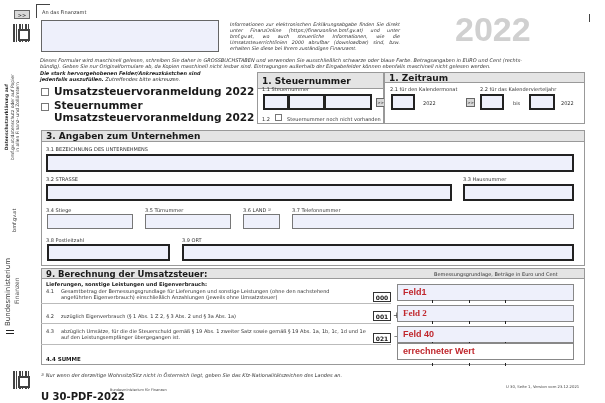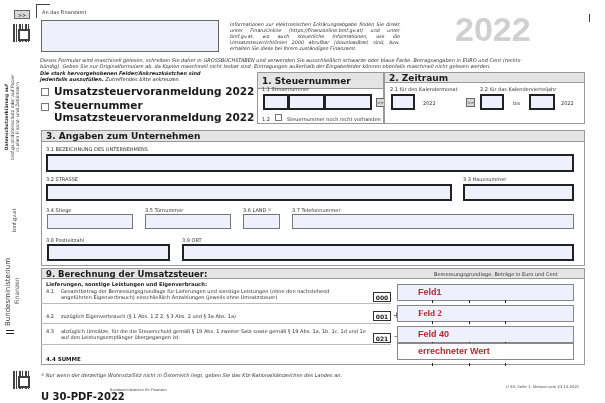--- a/index.html
+++ b/index.html
@@ -7,21 +7,21 @@
   body { position: relative; font-family: "DejaVu Sans", sans-serif; color: #1a1a1a; }
   .abs { position: absolute; }
   .field { background: #eef0fb; border: 2px solid #222; position: absolute; }
   .field.thin { border: 1px solid #777; }
   .tiny { font-size: 5px; color: #333; }
   .italic { font-style: italic; }
   .section-head { background: #e4e4e4; border-bottom: 1px solid #999; font-weight: bold; font-size: 9px; padding-left: 4px; display: flex; align-items: center; }
   .btn-arrow { position: absolute; background: #d8d8d8; border: 1px solid #666; font-size: 5px; text-align: center; line-height: 8px; color: #222; }
   .checkbox { position: absolute; border: 1px solid #777; background: #fff; }
   .kz { position: absolute; border: 1px solid #333; background: #fff; font-size: 6px; font-weight: bold; text-align: center; line-height: 9px; width: 18px; height: 10px; }
-  .sumfield { position: absolute; left: 397px; width: 177px; height: 17px; border: 1px solid #888; background: #eef0fb; color: #c0272d; font-weight: bold; font-size: 9px; padding-left: 20px; line-height: 15px; font-family: "Liberation Sans", sans-serif; }
+  .sumfield { position: absolute; left: 397px; width: 177px; height: 17px; border: 1px solid #888; background: #eef0fb; color: #c0272d; font-weight: bold; font-size: 9px; padding-left: 5px; line-height: 15px; font-family: "Liberation Sans", sans-serif; }
   .sumfield.white { background: #ffffff; }
   .tick { position: absolute; width: 1px; height: 3px; background: #222; }
   .vert { position: absolute; transform-origin: left top; transform: rotate(-90deg); white-space: nowrap; }
   .qr { position: absolute; width: 18px; height: 18px; background:
     repeating-linear-gradient(90deg, #222 0 2px, #fff 2px 3px, #222 3px 4px, #fff 4px 6px),
     #222; opacity: 0.85; }
   .qr::after { content: ""; position: absolute; left: 5px; top: 5px; width: 8px; height: 8px; background: #fff; border: 2px solid #222; }
 </style>
 </head>
 <body>
@@ -74,21 +74,21 @@
 <div class="abs tiny" style="left:262px;top:86px;">1.1  Steuernummer</div>
 <div class="field" style="left:263px;top:94px;width:26px;height:16px;"></div>
 <div class="field" style="left:288px;top:94px;width:37px;height:16px;"></div>
 <div class="field" style="left:324px;top:94px;width:48px;height:16px;"></div>
 <div class="btn-arrow" style="left:376px;top:98px;width:9px;height:9px;font-size:4px;">&gt;&gt;</div>
 <div class="abs tiny" style="left:262px;top:116px;">1.2</div>
 <div class="checkbox" style="left:275px;top:114px;width:7px;height:7px;"></div>
 <div class="abs tiny" style="left:287px;top:116px;">Steuernummer noch nicht vorhanden</div>
 
 <div class="abs" style="left:384px;top:72px;width:201px;height:52px;border:1px solid #999;border-left:1px solid #999;">
-  <div class="section-head" style="height:10px;">2.  Zeitraum</div>
+  <div class="section-head" style="height:10px;">1.  Zeitraum</div>
 </div>
 <div class="abs tiny" style="left:390px;top:86px;">2.1  für den Kalendermonat</div>
 <div class="field" style="left:391px;top:94px;width:24px;height:16px;"></div>
 <div class="abs tiny" style="left:423px;top:100px;">2022</div>
 <div class="btn-arrow" style="left:466px;top:98px;width:9px;height:9px;font-size:4px;">&gt;&gt;</div>
 <div class="abs tiny" style="left:480px;top:86px;">2.2  für das Kalendervierteljahr</div>
 <div class="field" style="left:480px;top:94px;width:24px;height:16px;"></div>
 <div class="abs tiny" style="left:513px;top:100px;">bis</div>
 <div class="field" style="left:529px;top:94px;width:26px;height:16px;"></div>
 <div class="abs tiny" style="left:561px;top:100px;">2022</div>

